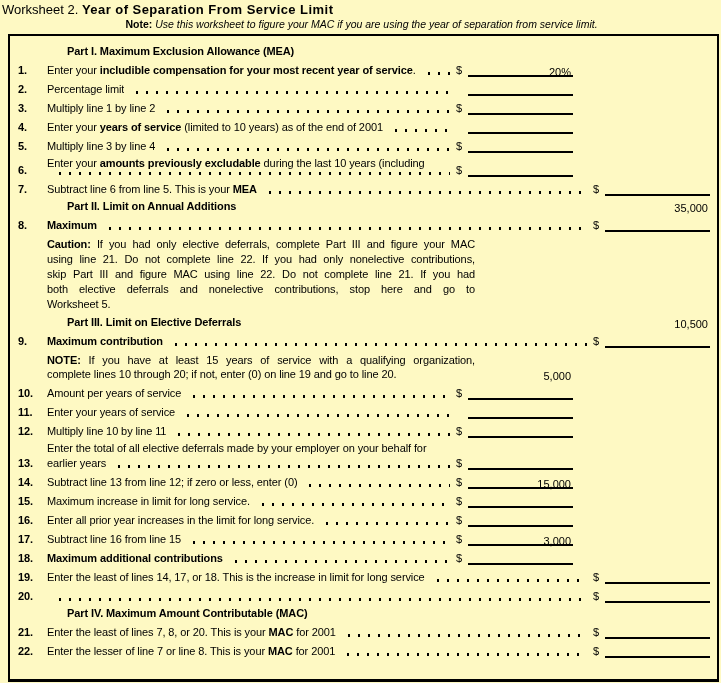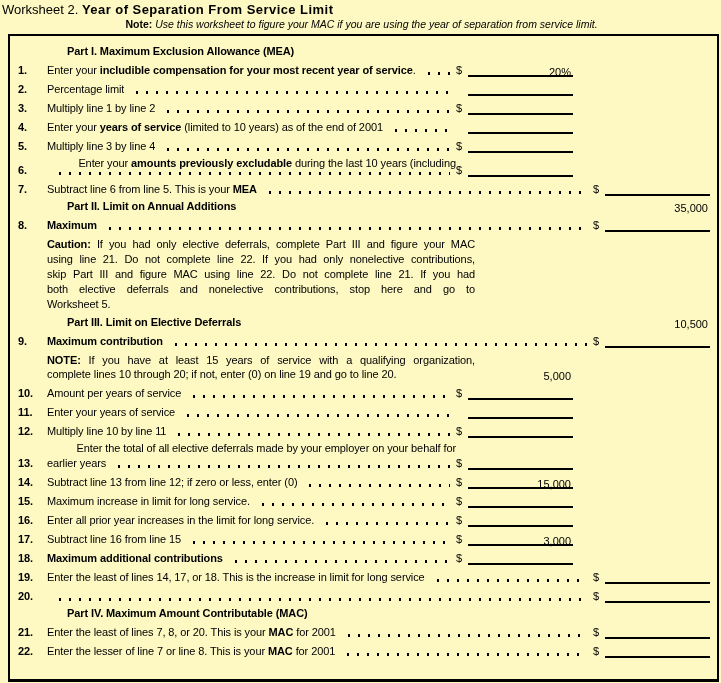--- a/index.html
+++ b/index.html
@@ -12,21 +12,21 @@
   .docnote i{font-style:italic;}
   .box{margin:4px 0 0 8px;width:711px;height:648px;border:2px solid #000;border-bottom-width:3px;
        box-sizing:border-box;padding-top:5px;font-size:11px;line-height:13px;letter-spacing:-0.1px;}
   .part{font-weight:bold;font-size:11px;line-height:13px;margin:4px 0 2px 57px;}
   .row{display:flex;align-items:flex-end;margin-top:4px;}
   .row.inner{padding-right:144px;}
   .row.outer{padding-right:7px;}
   .num{flex:none;width:29px;margin-left:8px;font-weight:bold;}
   .body{flex:1 1 0;min-width:0;display:flex;align-items:flex-end;}
   .body.wrap{display:block;}
-  .t1{white-space:nowrap;overflow:visible;line-height:13px;margin-bottom:2px;text-align:right;}
+  .t1{white-space:nowrap;overflow:visible;line-height:13px;margin-bottom:2px;}
   .t2{display:flex;align-items:flex-end;}
   .txt{flex:0 1 auto;min-width:0;white-space:nowrap;overflow:hidden;}
   .leader{flex:1 1 0;min-width:0;height:3px;margin:0 6px 2px 8px;
           background-image:radial-gradient(circle,#000 1.3px,transparent 1.5px);
           background-size:10px 3px;background-repeat:repeat-x;background-position:0 50%;}
   .amt{flex:none;display:flex;align-items:flex-end;}
   .dollar{margin-right:6px;}
   .dollar.nodollar{visibility:hidden;}
   .entry{position:relative;width:105px;height:13px;border-bottom:2px solid #000;}
   .val{position:absolute;right:2px;bottom:15px;font-size:11px;white-space:nowrap;letter-spacing:0;}

